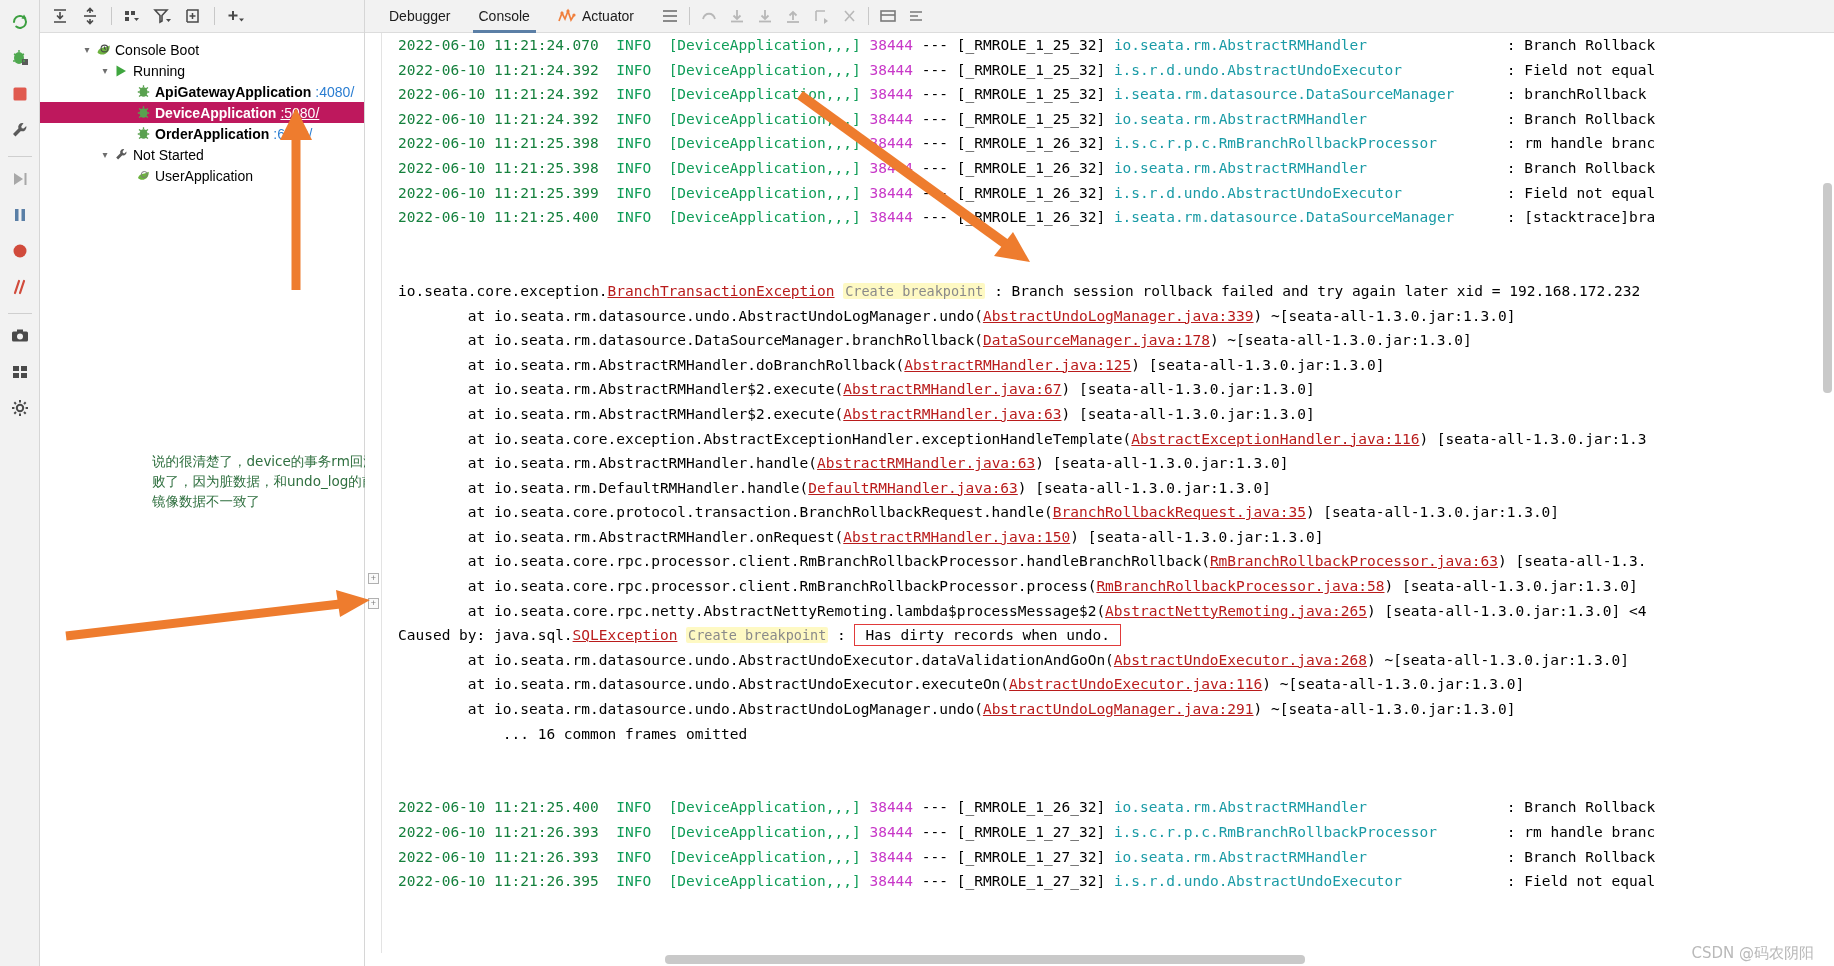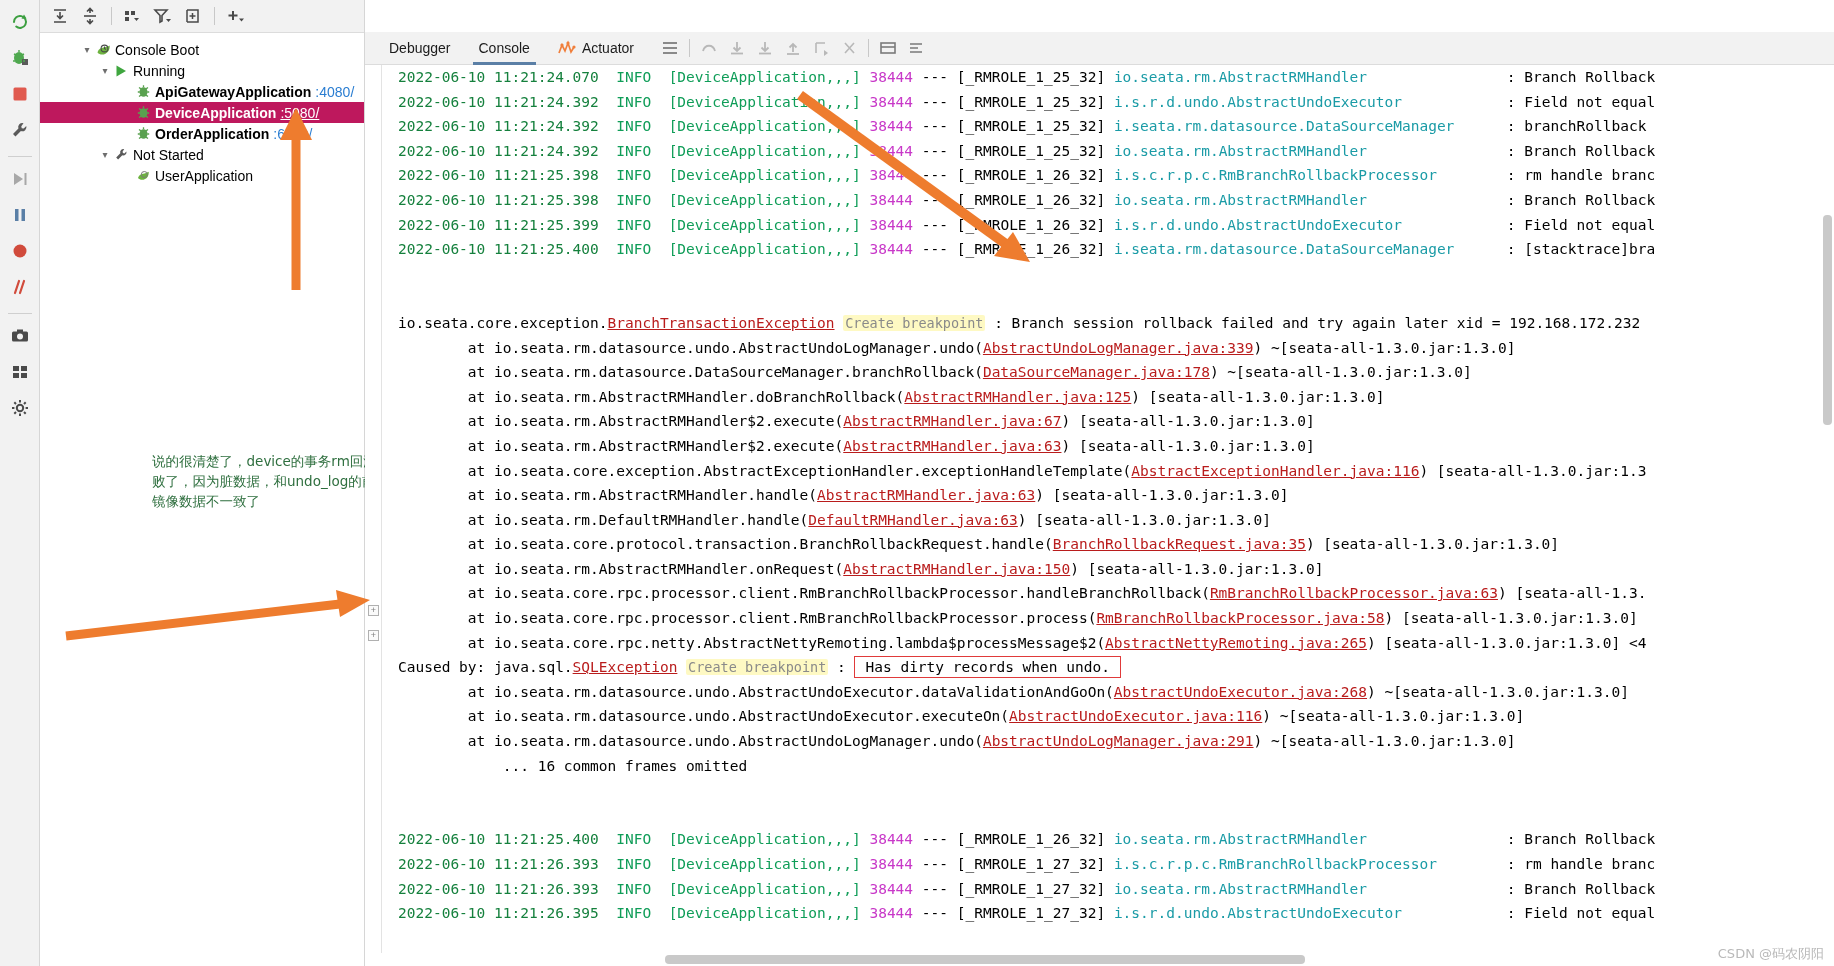--- a/index.html
+++ b/index.html
@@ -99,21 +99,20 @@
     overflow: hidden;
   }
   .main-toolbar {
     height: 15px;
     background: #f2f2f2;
     border-bottom: 1px solid #dcdcdc;
     display: flex; align-items: center;
     padding-left: 10px;
     flex: 0 0 33px;
     gap: 0px;
-    margin-top: 32px;
   }
   .tab {
     font-size: 14px;
     color: #1c1c1c;
     padding: 0 14px;
     height: 33px;
     display: flex; align-items: center;
     position: relative;
   }
   .tab.active::after {
@@ -205,23 +204,23 @@
   }
 
   
   .overlay {
     position: absolute; left: 0; top: 0;
     width: 1834px; height: 966px;
     pointer-events: none;
   }
   .watermark {
     position: absolute;
-    right: 10px; bottom: 3px;
+    right: 20px; bottom: 3px;
     color: #b9b9b9;
-    font-size: 13px;
+    font-size: 15px;
     font-family: "DejaVu Sans", sans-serif;
   }
 </style>
 </head>
 <body>
 
 <div id="app">
 
   <div class="rail">
     <div class="rail-btn">

